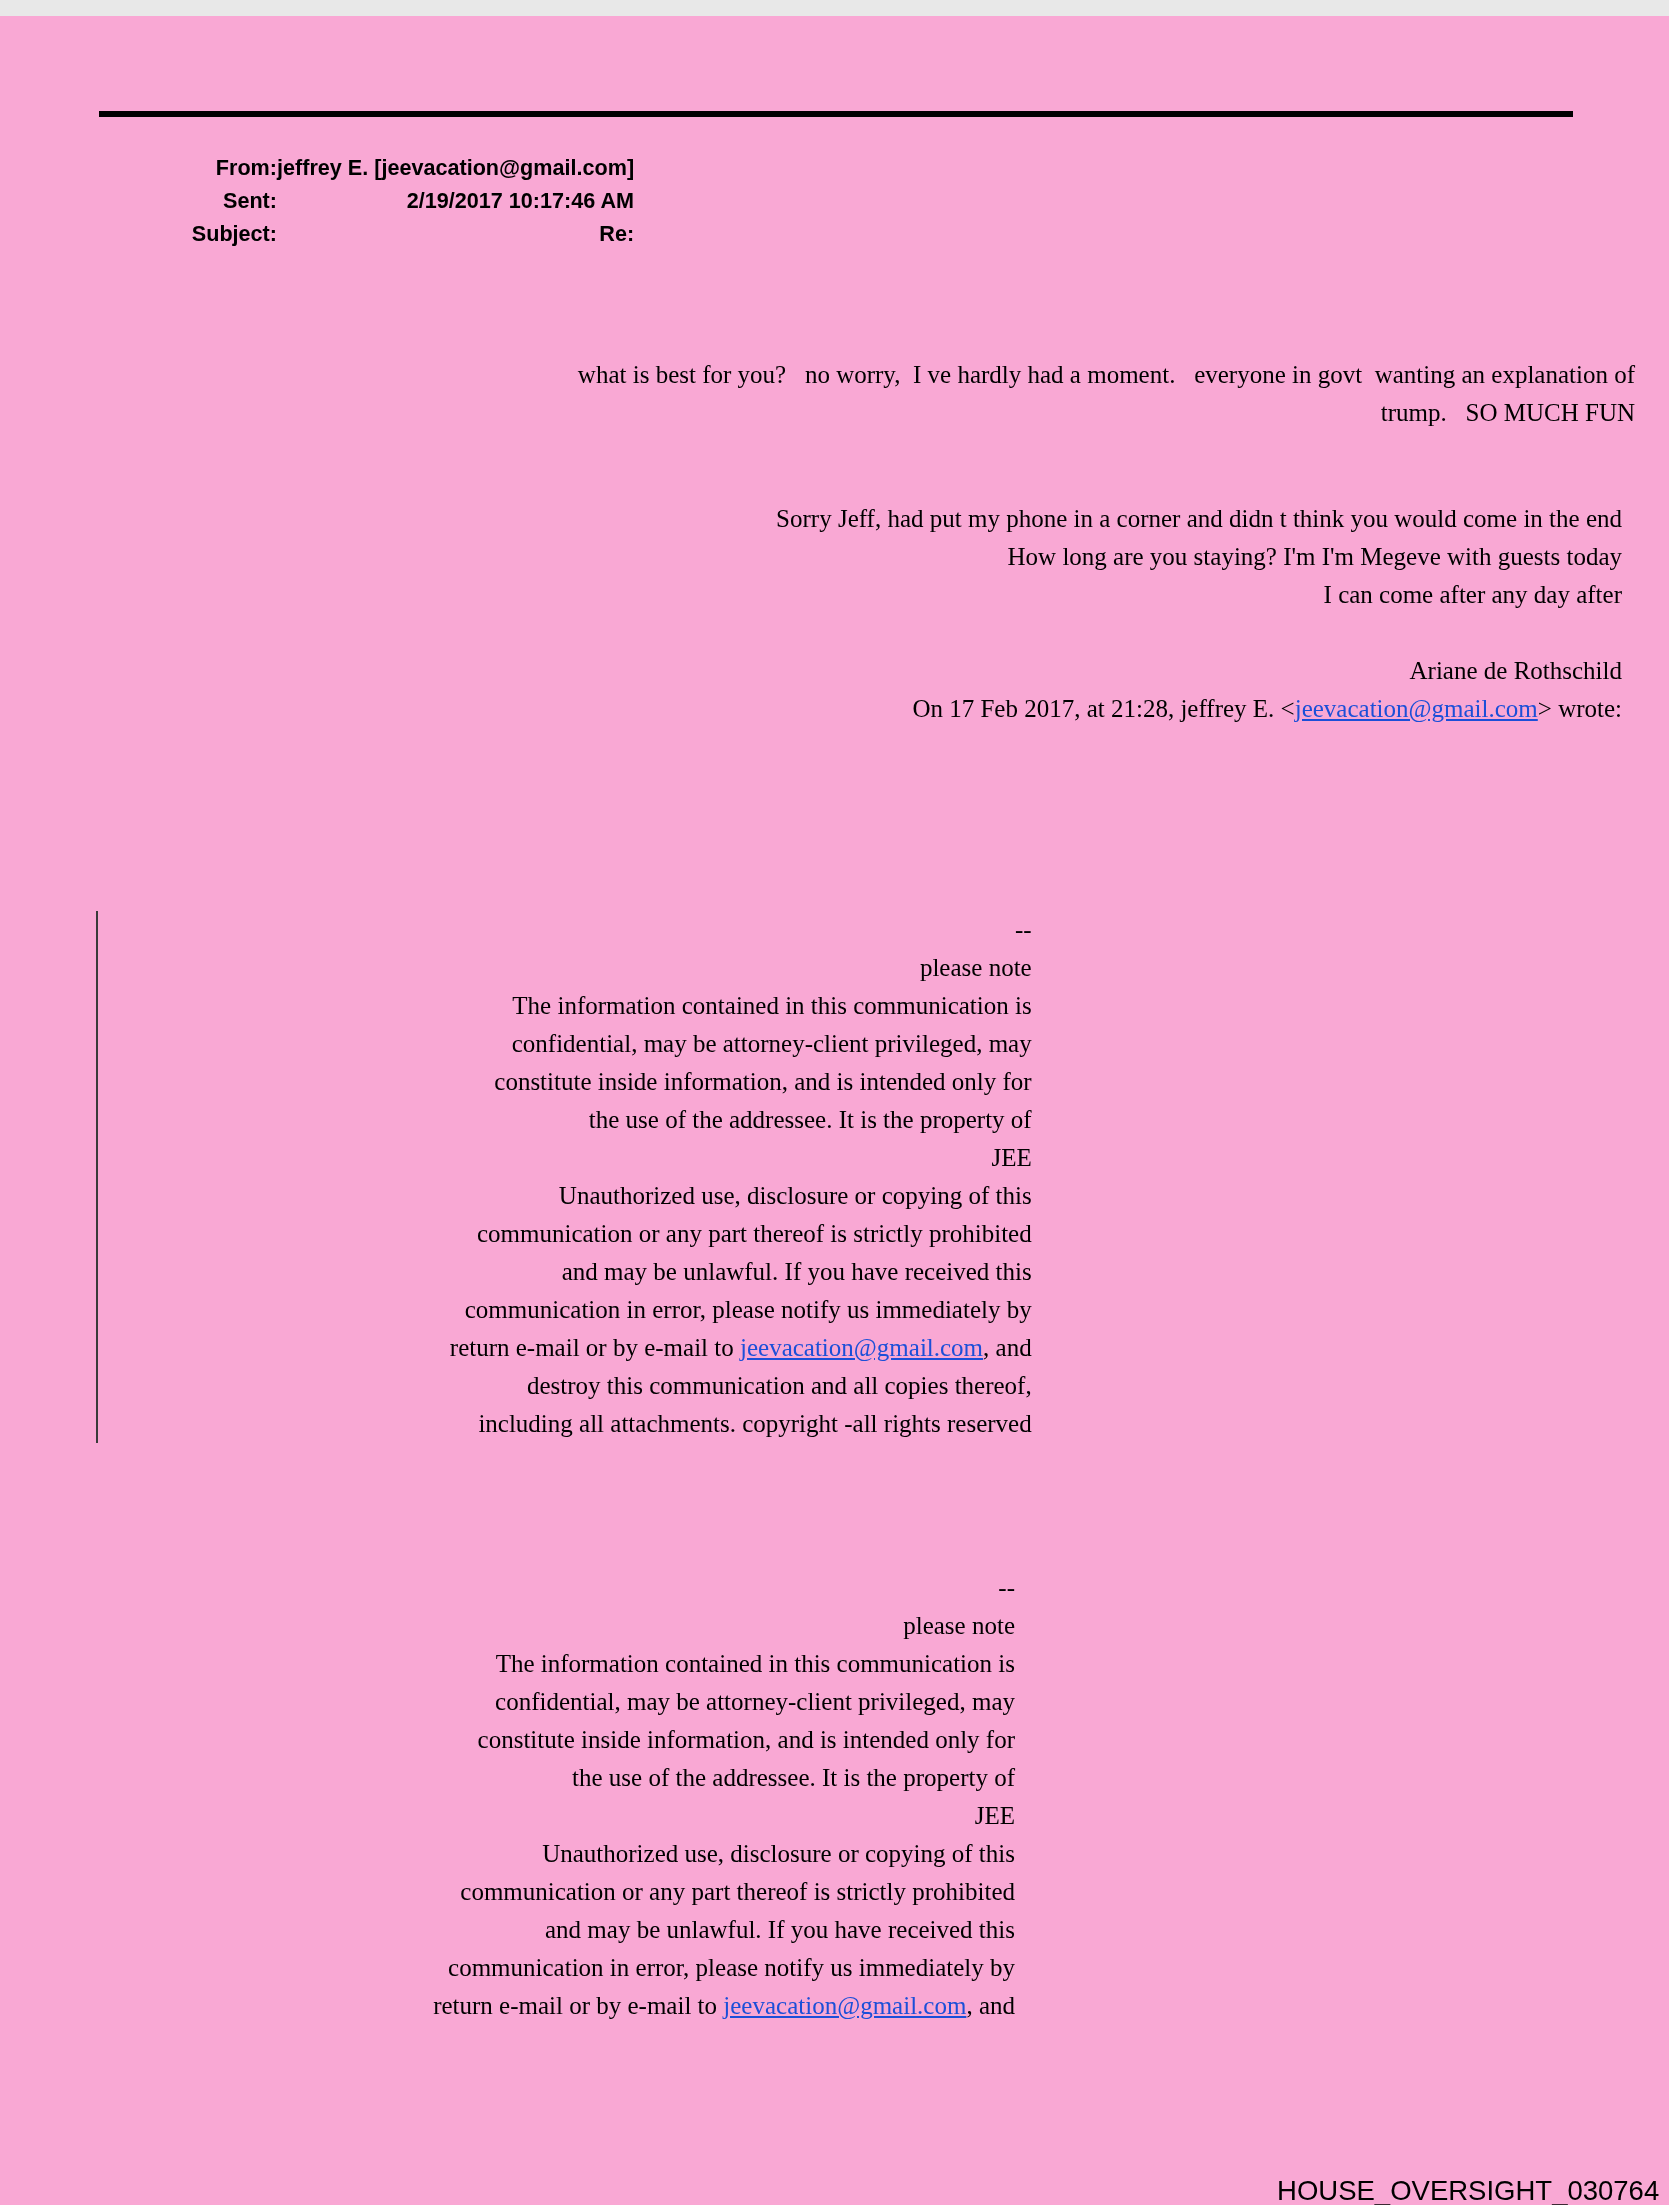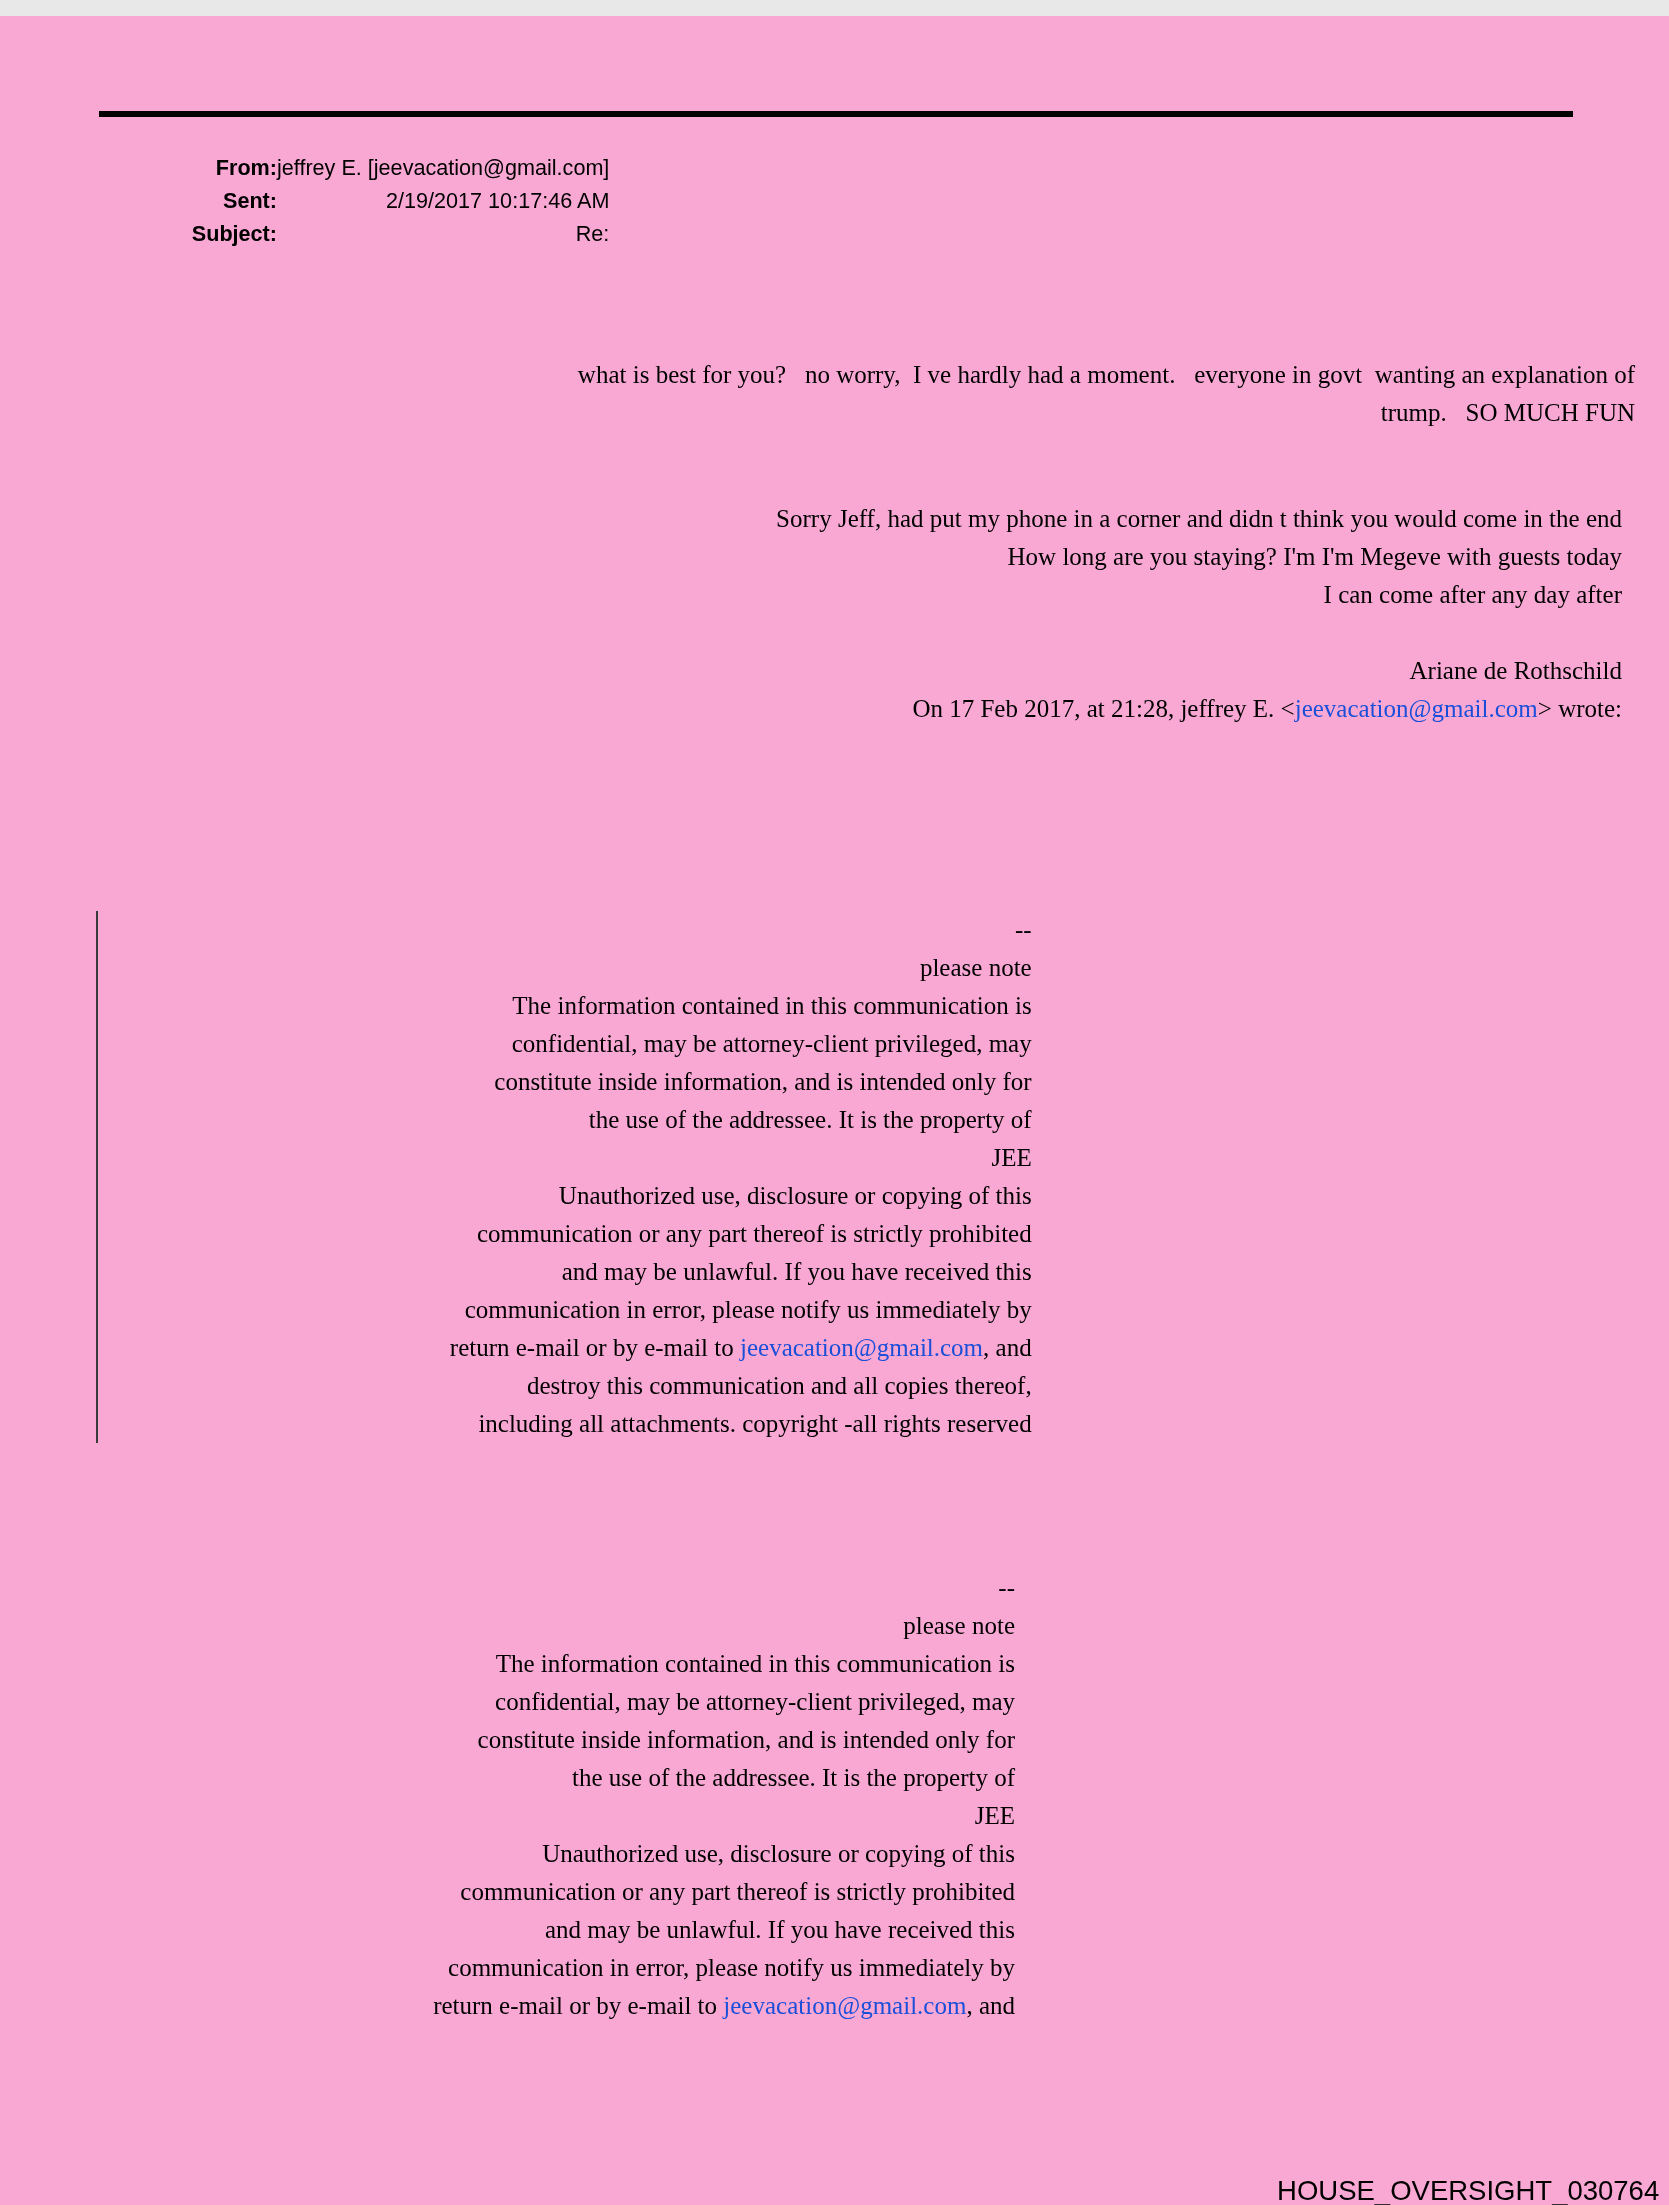--- a/index.html
+++ b/index.html
@@ -25,21 +25,21 @@
   .header {
     position: absolute;
     left: 99px;
     top: 135px;
     font-family: "Liberation Sans", sans-serif;
     font-size: 21.6px;
     line-height: 33px;
   }
   .header-row { display: grid; grid-template-columns: 178px auto; }
   .header-label { font-weight: bold; }
-  .header-value { font-weight: normal; }
+  .header-value { font-weight: bold; }
   .redaction {
     display: inline-block;
     background: #000000;
     vertical-align: middle;
   }
   .to-redaction { width: 203px; height: 27.5px; margin-top: 2.6px; }
   .block {
     position: absolute;
     font-size: 25px;
     line-height: 38px;
@@ -53,20 +53,21 @@
   .sig1 {
     left: 96px;
     top: 895px;
     width: 916px;
     border-left: 2px solid #3a3a3a;
     padding-left: 17.7px;
   }
   .sig2 { left: 99px; top: 1553px; width: 916px; }
   a.link, .link {
     color: #1b4fd8;
+    text-decoration: underline;
     cursor: pointer;
   }
   .footer {
     position: absolute;
     top: 2159px;
     right: 9.8px;
     font-family: "Liberation Sans", sans-serif;
     font-size: 27.5px;
     color: #000000;
   }

